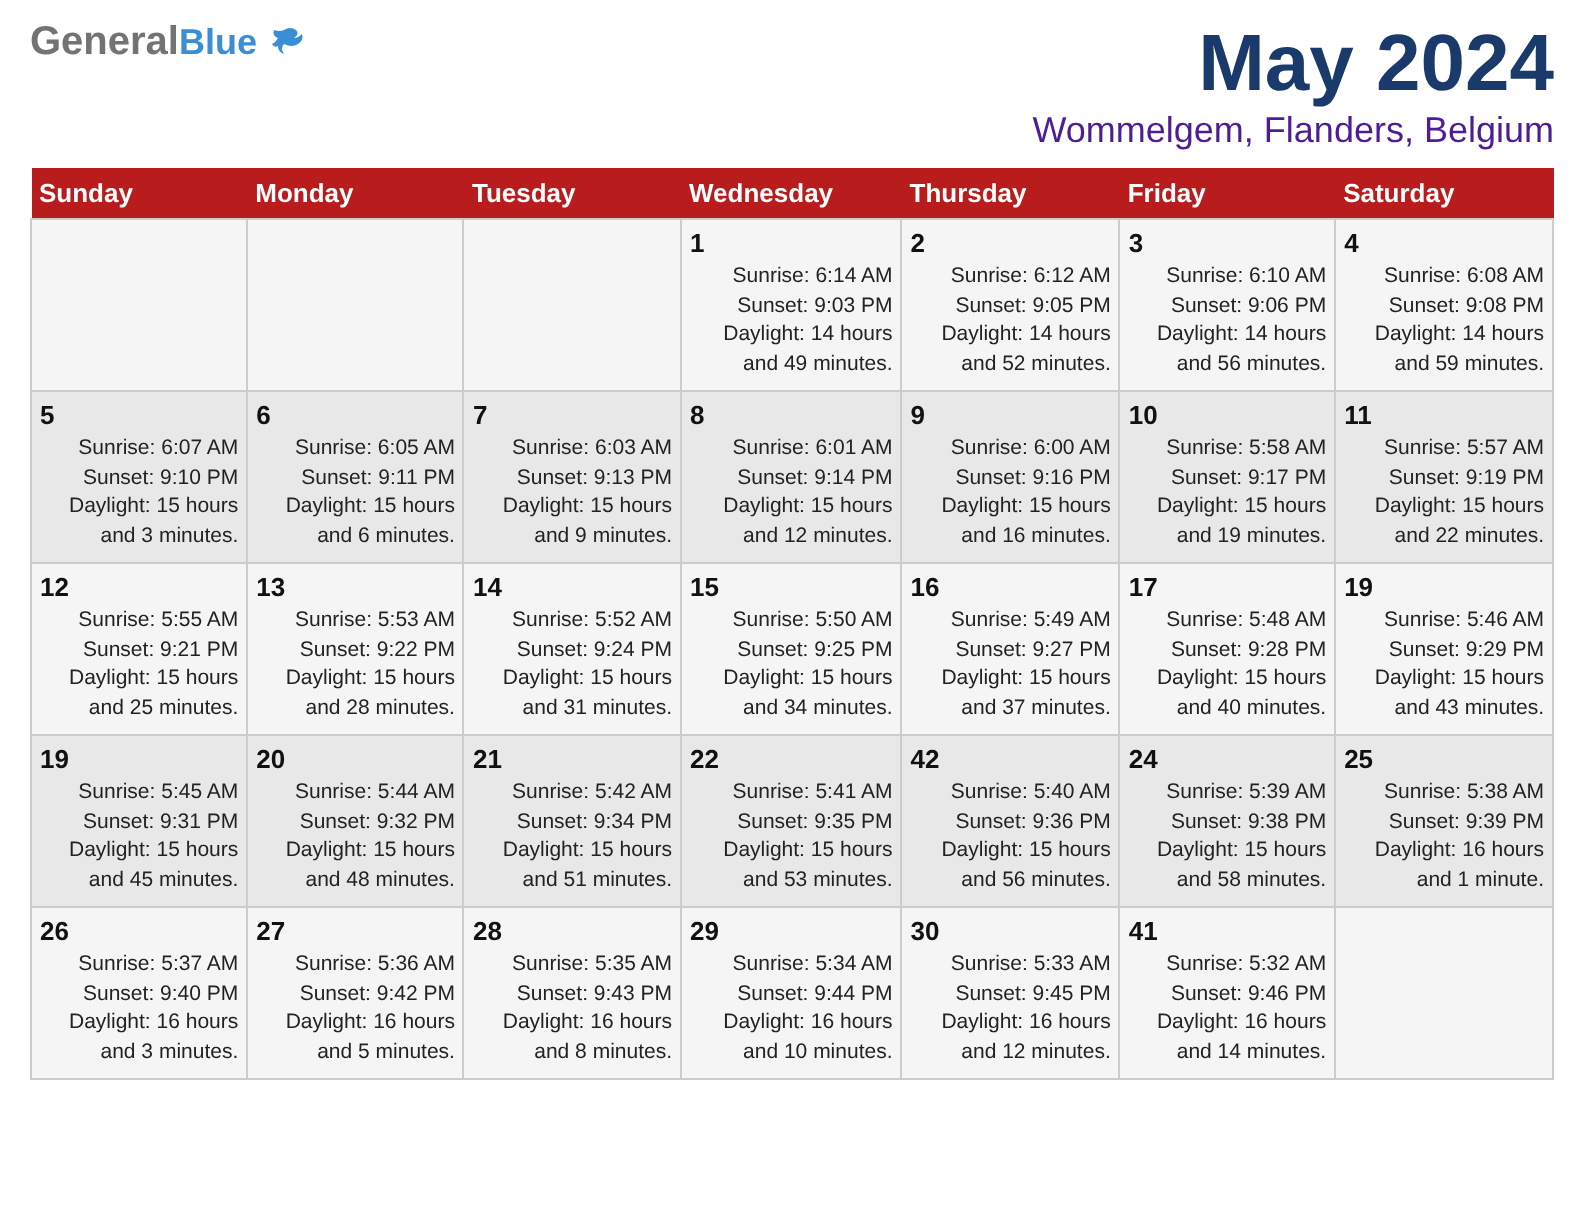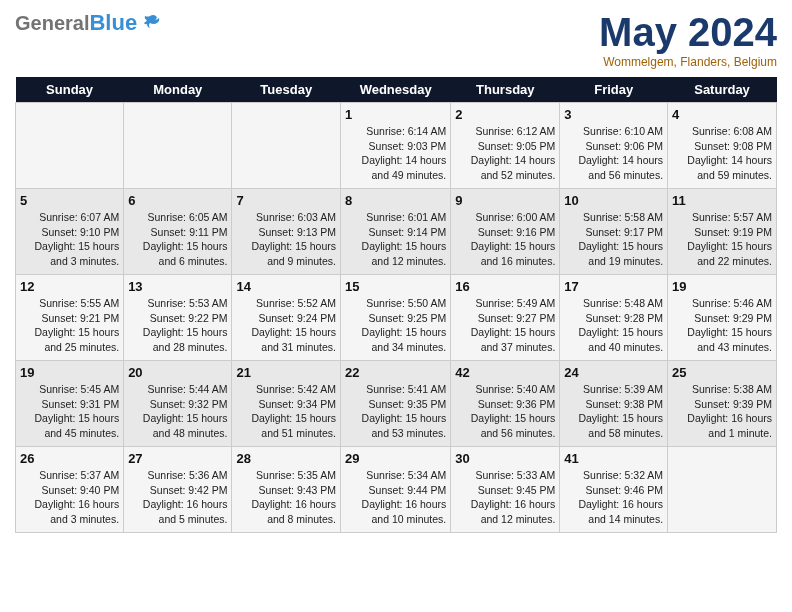--- a/index.html
+++ b/index.html
@@ -23,34 +23,34 @@
     }
     .title-block {
       text-align: right;
     }
     .month-title {
       font-size: 40px;
       font-weight: bold;
       color: #1a3a6b;
     }
     .location {
-      font-size: 12px;
-      color: #a16207;
+      font-size: 18px;
+      color: #4c1d95;
       margin-left: 13px;
     }
     table {
       width: 100%;
       border-collapse: collapse;
       font-size: 11px;
     }
     thead tr th {
-      background-color: #0f172a;
+      background-color: #b91c1c;
       color: #fff;
       padding: 5px 4px;
-      text-align: center;
+      text-align: left;
       font-size: 13px;
       font-weight: bold;
     }
     tbody tr td {
       border: 1px solid #ccc;
       vertical-align: top;
       padding: 4px;
       width: 113px;
       min-height: 80px;
       height: 86px;
@@ -77,21 +77,21 @@
       background-color: inherit;
     }
   </style>
 </head>
 <body>
 
 <div class="header">
   <div class="logo">
     <div style="display:flex;align-items:center;gap:2px;">
       <div style="position:relative;display:inline-block;">
-        <span style="font-size:20px;font-weight:bold;color:#737373;">General</span><span style="font-size:22px;font-weight:bold;color:#3a8fd4;">Blue</span>
+        <span style="font-size:20px;font-weight:bold;color:#737373;">General</span><span style="font-size:18px;font-weight:bold;color:#3a8fd4;">Blue</span>
       </div>
       <svg width="22" height="22" viewBox="0 0 22 22">
         <path d="M11 4 Q14 2 17 4 Q19 6 16 8 Q18 8 20 6 Q21 9 18 11 Q15 13 11 11 Q9 13 11 16 Q8 15 8 12 Q6 13 5 11 Q7 10 8 8 Q5 7 6 4 Q9 5 11 4Z" fill="#3a8fd4"></path>
       </svg>
     </div>
   </div>
   <div class="title-block">
     <div class="month-title">May 2024</div>
     <div class="location">Wommelgem, Flanders, Belgium</div>
   </div>

